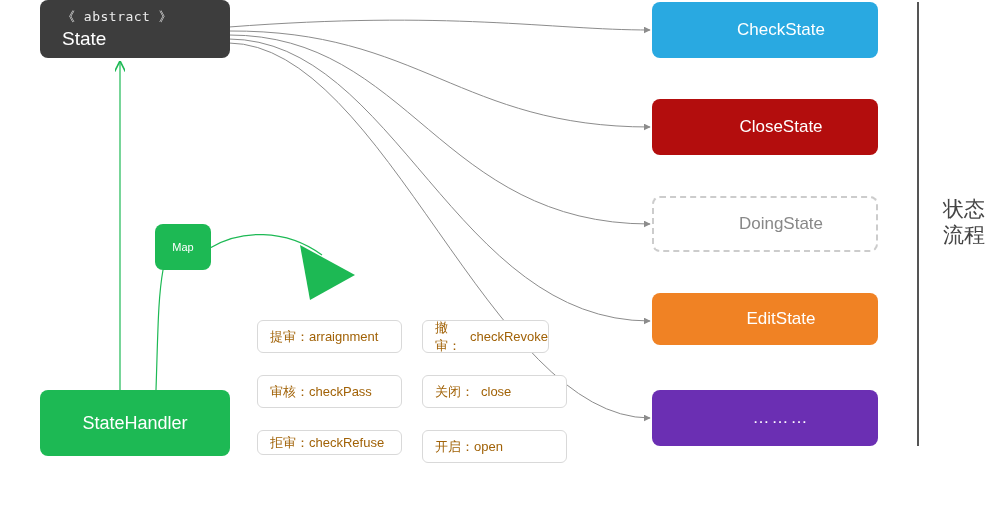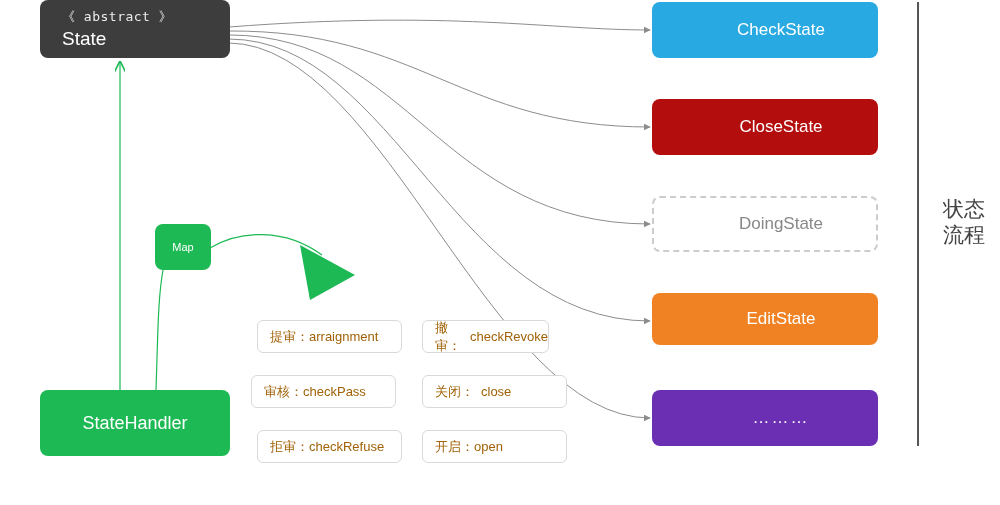--- a/index.html
+++ b/index.html
@@ -159,25 +159,25 @@
 </div>
 
 <div class="box map-box" style="left:155px;top:224px;width:56px;height:46px;">
   <span>Map</span>
 </div>
 
 <div class="method-pill" style="left:257px;top:320px;width:145px;height:33px;">
   <span>提审：</span>
     <span>arraignment</span>
 </div>
-<div class="method-pill" style="left:251px;top:375px;width:145px;height:33px;">
+<div class="method-pill" style="left:257px;top:375px;width:145px;height:33px;">
   <span>审核：</span>
     <span>checkPass</span>
 </div>
-<div class="method-pill" style="left:257px;top:430px;width:145px;height:33px;align-items:center;">
+<div class="method-pill" style="left:257px;top:430px;width:145px;height:25px;align-items:center;">
   <span>拒审：</span>
     <span>checkRefuse</span>
 </div>
 
 <div class="method-pill" style="left:422px;top:320px;width:127px;height:33px;">
   <span>撤审：</span>
     <span>checkRevoke</span>
 </div>
 <div class="method-pill" style="left:422px;top:375px;width:145px;height:33px;gap:7px;">
   <span>关闭：</span>

